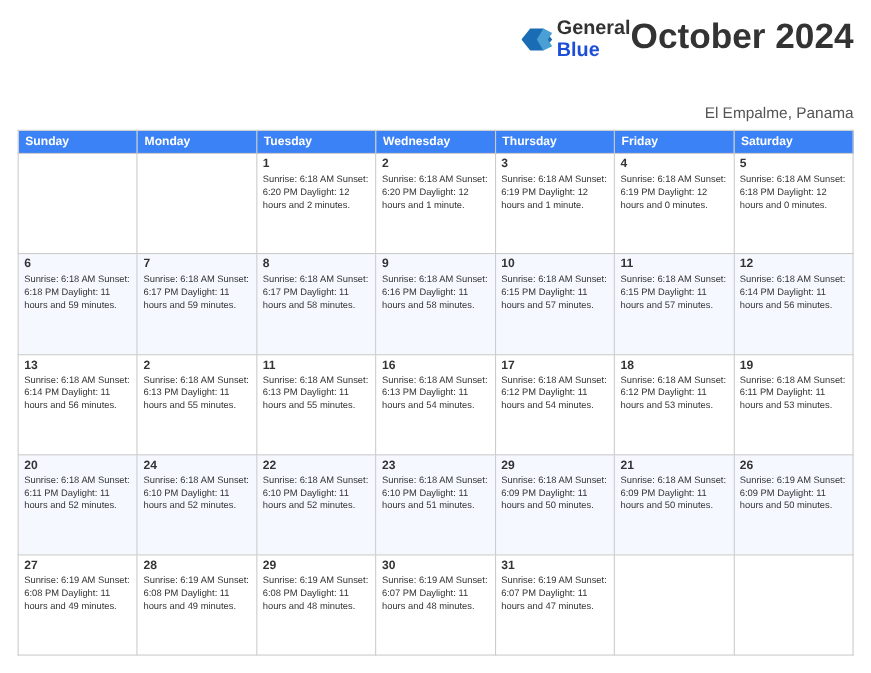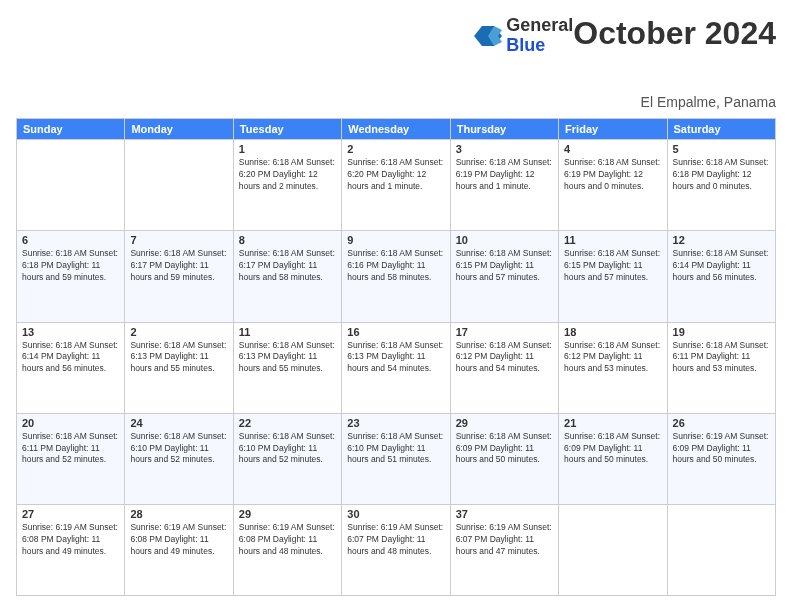--- a/index.html
+++ b/index.html
@@ -350,21 +350,21 @@
 and 48 minutes.</div>
           </td>
           <td>
             <span class="day-num">30</span>
             <div class="cell-info">Sunrise: 6:19 AM
 Sunset: 6:07 PM
 Daylight: 11 hours
 and 48 minutes.</div>
           </td>
           <td>
-            <span class="day-num">37</span>
+            <span class="day-num">31</span>
             <div class="cell-info">Sunrise: 6:19 AM
 Sunset: 6:07 PM
 Daylight: 11 hours
 and 47 minutes.</div>
           </td>
           <td class="empty-cell"></td>
           <td class="empty-cell"></td>
         </tr>
       </tbody>
   </table>

